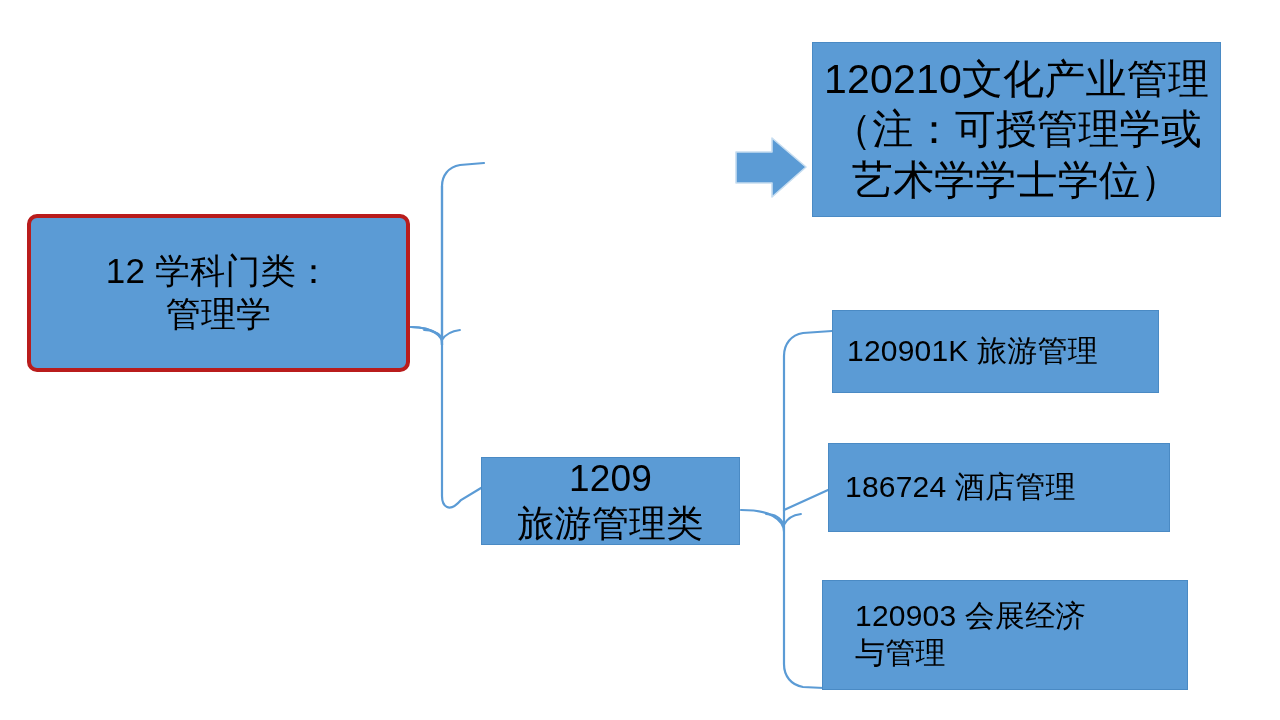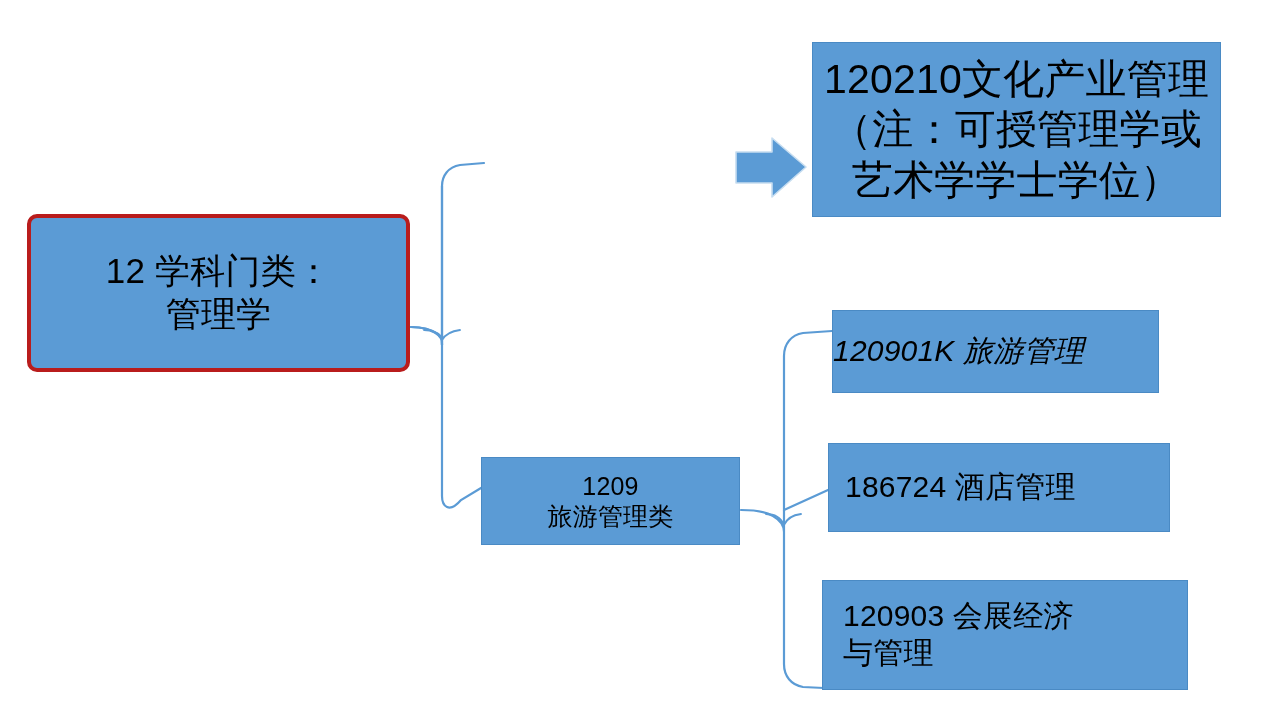--- a/index.html
+++ b/index.html
@@ -52,52 +52,52 @@
     top: 112px;
     width: 243px;
     height: 108px;
     font-size: 29px;
   }
   #node-1209 {
     left: 481px;
     top: 457px;
     width: 259px;
     height: 88px;
-    font-size: 25px;
+    font-size: 37px;
   }
   #node-120210 {
     left: 812px;
     top: 42px;
     width: 409px;
     height: 175px;
     font-size: 41px;
   }
   #node-120901k {
     left: 832px;
     top: 310px;
     width: 327px;
     height: 83px;
     font-size: 30px;
-    font-style: italic;
+    padding-left: 14px;
   }
   #node-120902 {
     left: 828px;
     top: 443px;
     width: 342px;
     height: 89px;
     font-size: 30px;
     padding-left: 16px;
   }
   #node-120903 {
     left: 822px;
     top: 580px;
     width: 366px;
     height: 110px;
     font-size: 30px;
-    padding-left: 20px;
+    padding-left: 32px;
   }
   .connector-layer {
     position: absolute;
     left: 0;
     top: 0;
     width: 1280px;
     height: 720px;
     pointer-events: none;
   }
 </style>

